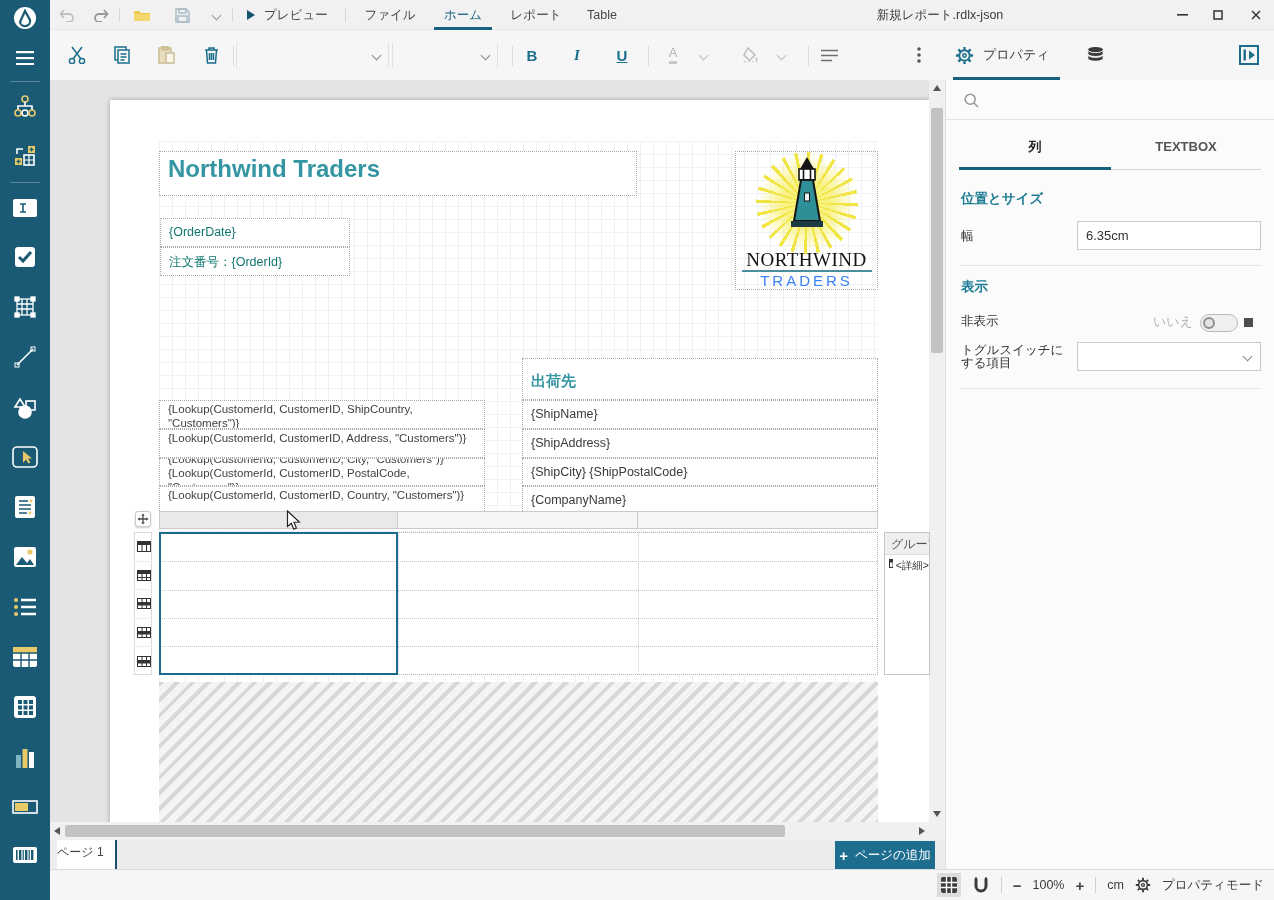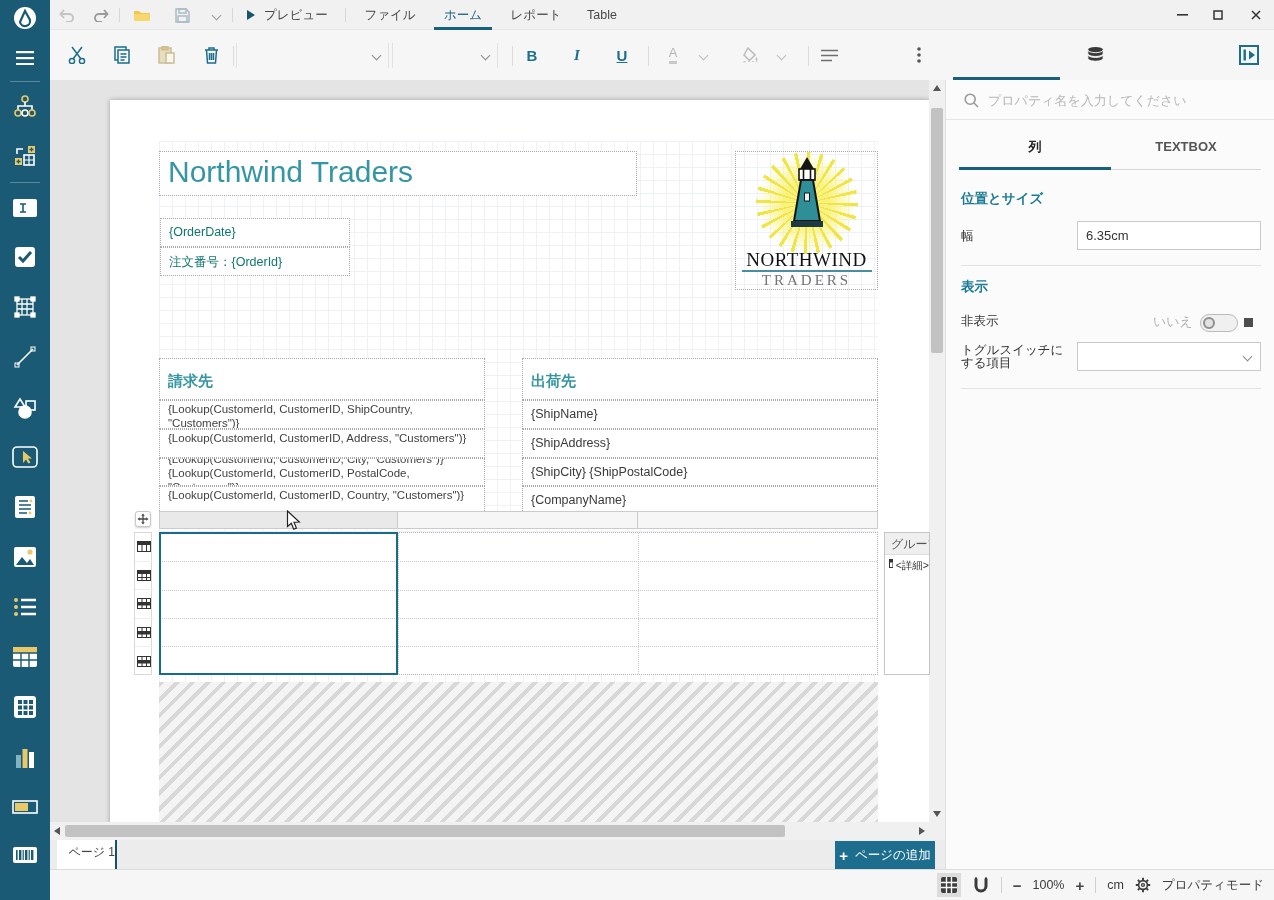--- a/index.html
+++ b/index.html
@@ -30,21 +30,21 @@
   #props-underline { position:absolute; left:903px; bottom:0; width:107px; height:3px; background:#17617e; }
   .props-label { font-size:13px; color:#3c3c3c; }
 
   
   #workarea { position:absolute; left:50px; top:80px; width:895px; height:760px; background:#e4e4e4; overflow:hidden; z-index:10; }
   #page { position:absolute; left:60px; top:20px; width:820px; height:730px; background:#fff; box-shadow:0 0 5px rgba(0,0,0,.3); overflow:hidden; }
   #grid-layer { position:absolute; left:49px; top:41px; width:719px; height:541px;
     background-image:linear-gradient(#dfe4ec 1px, transparent 1px), linear-gradient(90deg,#dfe4ec 1px, transparent 1px);
     background-size:13px 13px; opacity:.5; }
   .dotbox { position:absolute; border:1px dotted #a9a9a9; background:#fff; overflow:hidden; }
-  .rpt-title { font-size:30px; font-weight:normal; color:#3596a3; padding:3px 0 0 8px; white-space:nowrap; }
+  .rpt-title { font-size:24px; font-weight:bold; color:#3596a3; padding:3px 0 0 8px; white-space:nowrap; }
   .rpt-small { font-size:12.5px; color:#0f766e; padding:6px 0 0 8px; white-space:nowrap; }
   .rpt-invoice { font-size:30px; font-weight:bold; color:#1c1c1c; padding:2px 0 0 8px; }
   .rpt-sec { font-size:15px; font-weight:bold; color:#3596a3; padding:13px 0 0 8px; }
   .cell-txt { font-size:11.5px; line-height:14px; color:#3f3f3f; padding:1px 4px 0 8px; }
   .cell-clip { margin-top:-8px; }
   .cell-one { font-size:12.5px; color:#3a3a3a; padding:6px 0 0 8px; white-space:nowrap; }
 
   
   .col-head { position:absolute; top:411px; height:18px; background:#f6f6f6; border:1px solid #cbcbcb; cursor:pointer; }
   #tbl-body { position:absolute; left:49px; top:432px; width:719px; height:143px; background:#fff; border:1px dotted #b3b3b3; }
@@ -62,21 +62,21 @@
 
   
   .sb-track-v { position:absolute; left:879px; top:0; width:16px; height:742px; background:#f0f0f0; }
   .sb-thumb-v { position:absolute; left:2px; width:12px; background:#c2c2c2; border-radius:2px; }
   .sb-track-h { position:absolute; left:0; top:742px; width:879px; height:18px; background:#f0f0f0; }
   .sb-thumb-h { position:absolute; top:3px; height:12px; background:#c2c2c2; border-radius:2px; }
   .tri { width:0; height:0; position:absolute; }
 
   
   #pagetabs { position:absolute; left:50px; top:840px; width:895px; height:29px; background:#ececec; z-index:20; }
-  #page-tab { position:absolute; left:7px; top:0; width:60px; height:42px; background:#fff; border-right:2px solid #15506b; border-bottom:3px solid #15506b; font-size:12px; color:#444; text-align:right; line-height:25px; cursor:pointer; }
+  #page-tab { position:absolute; left:7px; top:0; width:60px; height:42px; background:#fff; border-right:2px solid #15506b; border-bottom:3px solid #15506b; font-size:12px; color:#444; text-align:left; line-height:25px; cursor:pointer; }
   #add-page { position:absolute; left:785px; top:1px; width:100px; height:28px; background:#1d6d8e; color:#fff; font-size:12.5px; display:flex; align-items:center; justify-content:center; gap:7px; cursor:pointer; }
   .plus-g { font-size:15px; font-weight:bold; line-height:1; }
 
   
   #statusbar { position:absolute; left:50px; top:869px; width:1224px; height:31px; background:#f6f6f6; border-top:1px solid #dcdcdc; display:flex; align-items:center; justify-content:flex-end; gap:11px; padding-right:10px; z-index:30; }
   #statusbar .st-txt { font-size:12.5px; color:#3c3c3c; }
   .st-btn { display:flex; align-items:center; justify-content:center; cursor:pointer; }
   .st-sep { width:1px; height:16px; background:#d0d0d0; }
   #grid-btn { width:24px; height:24px; background:#dcdcdc; }
   .pm-glyph { font-size:15px; color:#444; font-weight:bold; }
@@ -104,21 +104,21 @@
   
   #cursor { position:absolute; left:176px; top:410px; z-index:9; }
 
   
   #logo-rays { position:absolute; left:20px; top:0px; width:102px; height:102px; border-radius:50%;
     background: repeating-conic-gradient(#f0e543 0deg 4deg, rgba(240,229,67,0) 4deg 15deg),
                 radial-gradient(circle, rgba(248,241,120,.95) 0 30%, rgba(248,241,120,0) 68%); }
   #logo-house { position:absolute; left:43px; top:3px; }
   .logo-t1 { position:absolute; left:0; top:97px; width:100%; text-align:center; font-family:"Liberation Serif",serif; font-size:19px; color:#111; letter-spacing:.5px; }
   .logo-rule { position:absolute; left:6px; top:118px; width:130px; height:2px; background:#4a8f9f; }
-  .logo-t2 { position:absolute; left:0; top:120px; width:100%; text-align:center; font-family:Liberation Serif, serif; font-size:15px; color:#737373; letter-spacing:3px; }
+  .logo-t2 { position:absolute; left:0; top:120px; width:100%; text-align:center; font-family:Liberation Sans, sans-serif; font-size:15px; color:#3b82f6; letter-spacing:3px; }
 </style>
 </head>
 <body>
 
 <div id="sidebar">
   <div class="sb-item" style="top:5px">
     <svg width="24" height="24">
         <circle cx="12" cy="12" r="11" fill="#fff"></circle>
         <path d="M7 16 L12 5 L17 14 A5 5 0 0 1 7 16 Z" fill="none" stroke="#1a5a74" stroke-width="2.2"></path>
       </svg>
@@ -303,20 +303,23 @@
     <svg width="10" height="12">
         <path d="M1 1 L9 6 L1 11 Z" fill="#16536e"></path>
       </svg>
     <span style="font-size:12.5px;color:#474747">プレビュー</span>
   </div>
   <div class="vsep-t" style="left:295px"></div>
   <div class="menu-tab" style="left:310px;width:60px">ファイル</div>
   <div class="menu-tab active" style="left:384px;width:58px">ホーム</div>
   <div class="menu-tab" style="left:456px;width:60px">レポート</div>
   <div class="menu-tab" style="left:530px;width:44px">Table</div>
+  <div class="tb-abs" style="left:770px;width:240px;justify-content:center">
+    <span style="font-size:12.5px;color:#3c3c3c">新規レポート.rdlx-json</span>
+  </div>
   <div class="winbtn" style="left:1118px">
       <svg width="11" height="2">
         <rect width="11" height="1.6" fill="#333"></rect>
       </svg>
     </div>
   <div class="winbtn" style="left:1154px">
       <svg width="10" height="10" fill="none" stroke="#333" stroke-width="1.5">
         <rect x="1" y="1" width="8" height="8"></rect>
       </svg>
     </div>
@@ -395,20 +398,30 @@
     <svg width="17" height="13" stroke="#6f6f6f" stroke-width="1.7">
         <path d="M0 1.5 h17 M0 6.5 h17 M0 11.5 h11"></path>
       </svg>
   </div>
   <div class="tbtn" style="left:856px">
     <svg width="4" height="16" fill="#555">
         <circle cx="2" cy="2" r="1.8"></circle>
         <circle cx="2" cy="8" r="1.8"></circle>
         <circle cx="2" cy="14" r="1.8"></circle>
       </svg>
+  </div>
+  <div class="tb-abs" style="position:absolute;left:905px;top:0;height:50px;display:flex;align-items:center;gap:9px;cursor:pointer">
+    <svg width="19" height="19" viewBox="0 0 20 20" fill="none" stroke="#1b6e8c">
+        <circle cx="10" cy="10" r="5.5" stroke-width="2"></circle>
+        <circle cx="10" cy="10" r="1.8" stroke-width="1.6"></circle>
+        <g stroke-width="2.4">
+          <path d="M10 1 v3 M10 16 v3 M1 10 h3 M16 10 h3 M3.6 3.6 l2.1 2.1 M14.3 14.3 l2.1 2.1 M16.4 3.6 l-2.1 2.1 M5.7 14.3 l-2.1 2.1"></path>
+        </g>
+      </svg>
+    <span class="props-label">プロパティ</span>
   </div>
   <div id="props-underline"></div>
   <div class="tbtn" style="left:1032px">
     <svg width="19" height="19" viewBox="0 0 20 20" fill="#3a3a3a">
         <ellipse cx="10" cy="4" rx="8" ry="3"></ellipse>
         <path d="M2 4 v4 c0 1.7 3.6 3 8 3 s8 -1.3 8 -3 V4 c0 1.7 -3.6 3 -8 3 S2 5.7 2 4 Z M2 9 v4 c0 1.7 3.6 3 8 3 s8 -1.3 8 -3 V9 c0 1.7 -3.6 3 -8 3 S2 10.7 2 9 Z" stroke="#f6f6f6" stroke-width="1"></path>
       </svg>
   </div>
   <div class="tbtn" style="left:1186px">
     <svg width="20" height="20" fill="none">
@@ -443,23 +456,20 @@
     </div>
 
     <div class="dotbox" style="left:50px;top:118px;width:190px;height:29px">
       <div class="rpt-small">{OrderDate}</div>
     </div>
     <div class="dotbox" style="left:50px;top:147px;width:190px;height:29px">
       <div class="rpt-small">注文番号：{OrderId}</div>
     </div>
 
 
-    <div class="dotbox" style="left:49px;top:258px;width:326px;height:42px">
-      <div class="rpt-sec">請求先</div>
-    </div>
     <div class="dotbox" style="left:412px;top:258px;width:356px;height:42px">
       <div class="rpt-sec">出荷先</div>
     </div>
 
     <div class="dotbox" style="left:49px;top:300px;width:326px;height:29px">
         <div class="cell-txt">{Lookup(CustomerId, CustomerID, ShipCountry, "Customers")}</div>
       </div>
     <div class="dotbox" style="left:49px;top:329px;width:326px;height:29px">
         <div class="cell-txt">{Lookup(CustomerId, CustomerID, Address, "Customers")}</div>
       </div>
@@ -613,21 +623,20 @@
   </div>
   <span class="st-txt">プロパティモード</span>
 </div>
 
 <div id="rightpanel">
   <div id="rp-search">
     <svg width="15" height="15" fill="none" stroke="#9a9a9a" stroke-width="1.6">
         <circle cx="6.2" cy="6.2" r="5"></circle>
         <path d="M10 10 L14 14"></path>
       </svg>
-    <input type="text" placeholder="プロパティ名を入力してください" style="">
   </div>
 
   <div class="rp-tab active" style="left:13px;width:152px">列</div>
   <div class="rp-tab inactive" style="left:165px;width:150px">TEXTBOX</div>
   <div class="tab-bar" style="left:13px;width:152px;background:#17617e"></div>
   <div class="tab-bar" style="left:165px;width:150px;height:1px;top:89px;background:#d6d6d6"></div>
 
   <div class="rp-section" style="top:110px">位置とサイズ</div>
   <div class="rp-label" style="top:148px">幅</div>
   <input class="rp-input" style="top: 141px;" value="6.35cm">

